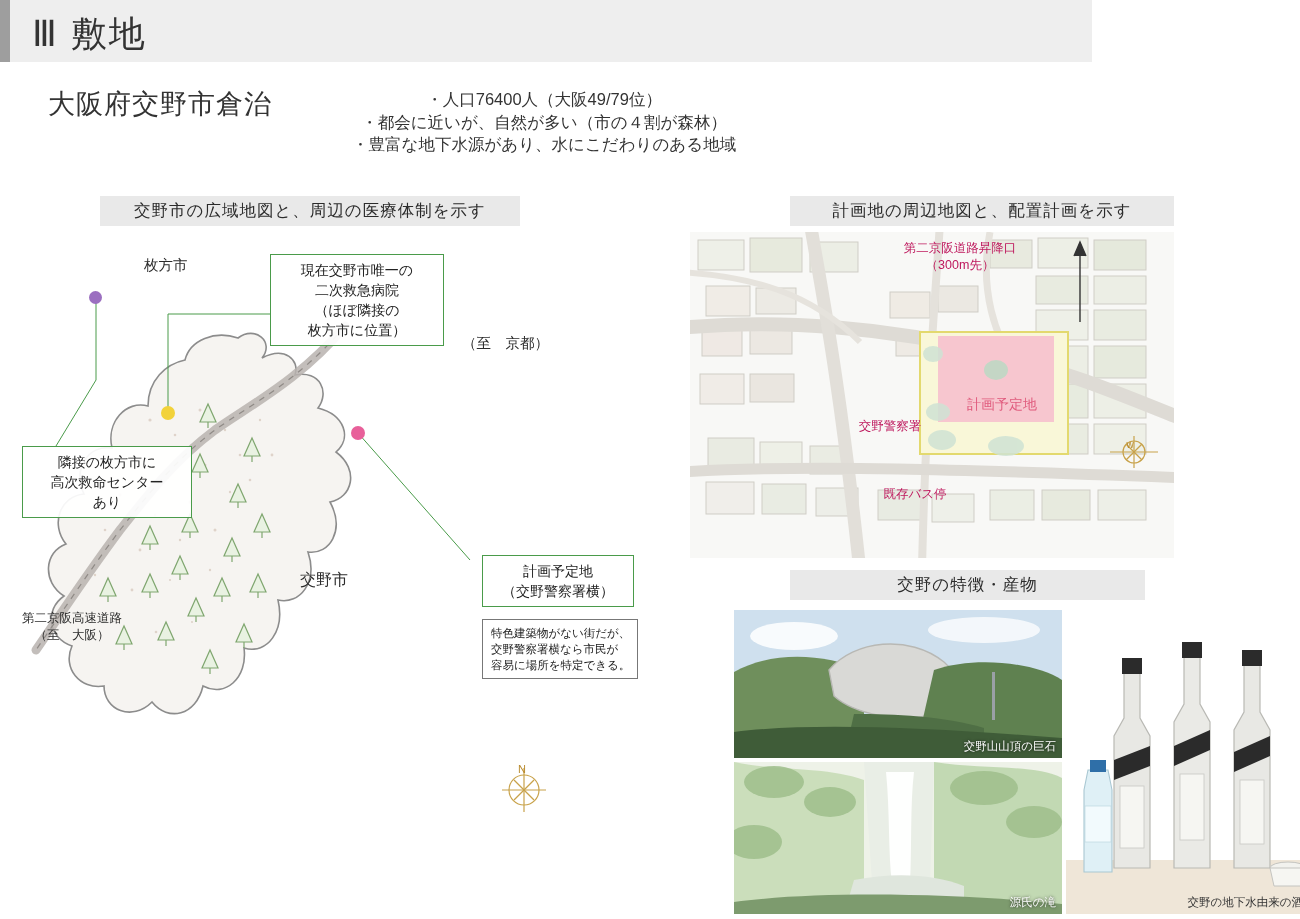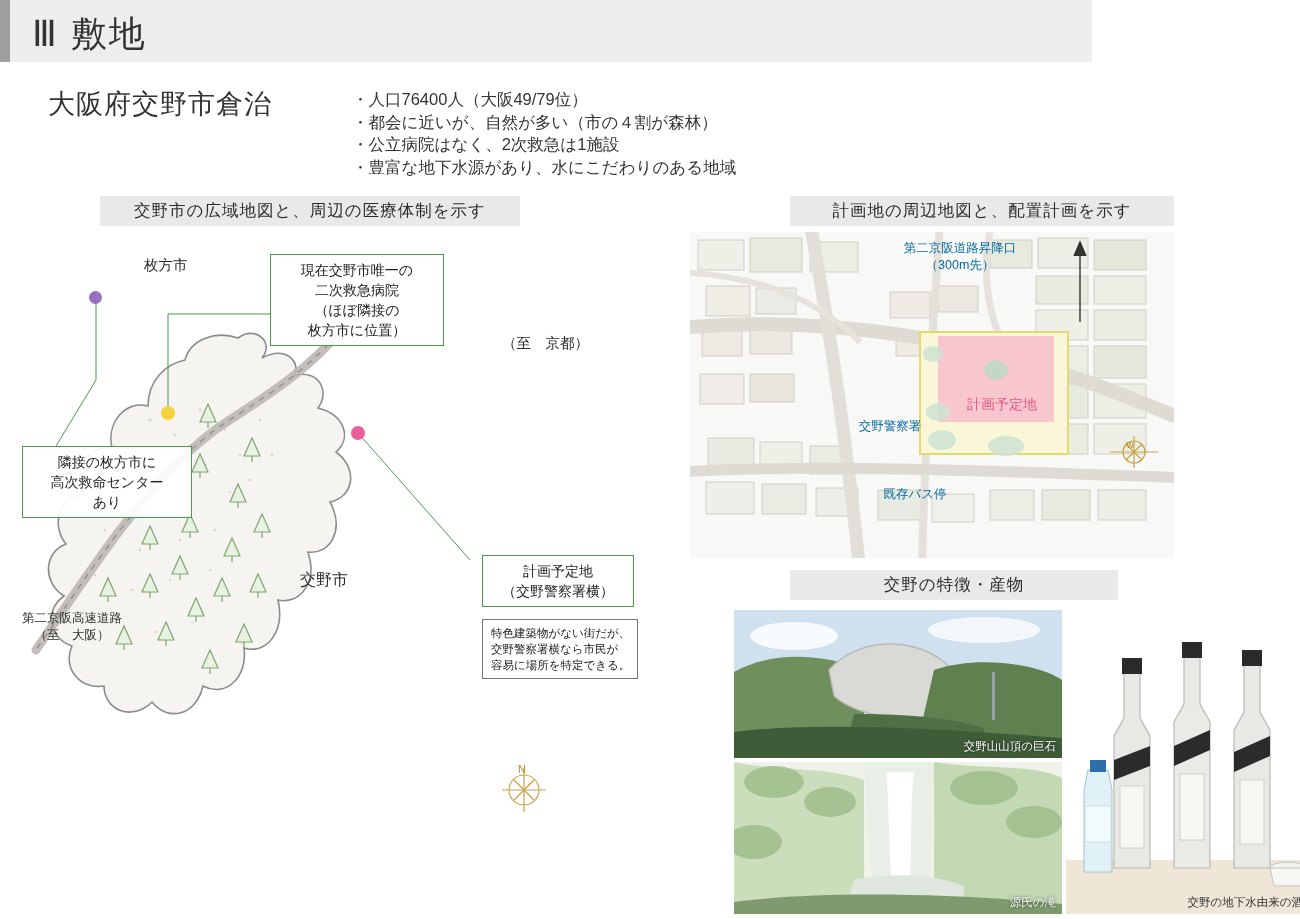--- a/index.html
+++ b/index.html
@@ -46,36 +46,36 @@
     color: #333333;
     letter-spacing: 1px;
   }
   .bullets {
     position: absolute;
     left: 352px; top: 88px;
     font-size: 16.5px;
     line-height: 22.5px;
     color: #333333;
   }
-  .bullets div { white-space: nowrap; }
+  .bullets div { white-space: nowrap; text-align: center; }
 
   
   .banner {
     position: absolute;
     background: #e9e9e9;
     color: #2b2b2b;
     font-size: 16.5px;
     letter-spacing: 1px;
     display: flex;
     align-items: center;
     justify-content: center;
   }
   #banner-left  { left: 100px; top: 196px; width: 420px; height: 30px; }
   #banner-right { left: 790px; top: 196px; width: 384px; height: 30px; }
-  #banner-feature { left: 790px; top: 570px; width: 328px; height: 30px; }
+  #banner-feature { left: 790px; top: 570px; width: 355px; height: 30px; }
 
   
   .left-map {
     position: absolute;
     left: 0; top: 230px;
     width: 660px; height: 689px;
   }
   .lbl {
     position: absolute;
     font-size: 14.5px;
@@ -109,21 +109,21 @@
   .site-map {
     position: absolute;
     left: 690px; top: 232px;
     width: 484px; height: 326px;
     background: #f7f7f5;
     overflow: hidden;
   }
   .site-lbl {
     position: absolute;
     font-size: 12.5px;
-    color: #0369a1;
+    color: #be185d;
     white-space: pre;
     text-align: center;
     line-height: 17px;
   }
 
   
   .photo {
     position: absolute;
     overflow: hidden;
     margin-left: 44px;
@@ -146,21 +146,20 @@
 
 <div class="header-bar">
   <div class="header-accent"></div>
   <div class="header-title">Ⅲ 敷地</div>
 </div>
 
 <div class="region-title">大阪府交野市倉治</div>
 <div class="bullets">
   <div>・人口76400人（大阪49/79位）</div>
   <div>・都会に近いが、自然が多い（市の４割が森林）</div>
-  <div>・公立病院はなく、2次救急は1施設</div>
   <div>・豊富な地下水源があり、水にこだわりのある地域</div>
 </div>
 
 <div class="banner" id="banner-left">交野市の広域地図と、周辺の医療体制を示す</div>
 <div class="banner" id="banner-right">計画地の周辺地図と、配置計画を示す</div>
 <div class="banner" id="banner-feature">交野の特徴・産物</div>
 
 <div class="left-map">
   <svg width="660" height="689" viewBox="0 0 660 689">
 
@@ -298,21 +297,21 @@
   </svg>
 
   
   <span class="dot" style="left:89px;top:61px;width:13px;height:13px;background:#9b6fc0;"></span>
   <span class="dot" style="left:161px;top:176px;width:14px;height:14px;background:#f2d23a;"></span>
   <span class="dot" style="left:351px;top:196px;width:14px;height:14px;background:#e8609a;"></span>
 
   
   <div class="lbl" style="left:144px; top:26px;">枚方市</div>
   <div class="lbl" style="left:300px; top:340px; font-size:16px;">交野市</div>
-  <div class="lbl" style="left:462px; top:104px;margin-left:40px;">（至　京都）</div>
+  <div class="lbl" style="left:462px; top:104px;">（至　京都）</div>
   <div class="lbl" style="left:22px; top:380px; font-size:12.5px; line-height:17px; text-align:center;">第二京阪高速道路
 （至　大阪）</div>
   <div class="lbl compass-n" style="left:518px; top:530px;">N</div>
 
   
   <div class="callout" style="left:22px; top:216px; width:152px;">隣接の枚方市に
 高次救命センター
 あり</div>
   <div class="callout" style="left:270px; top:24px; width:156px;">現在交野市唯一の
 二次救急病院

